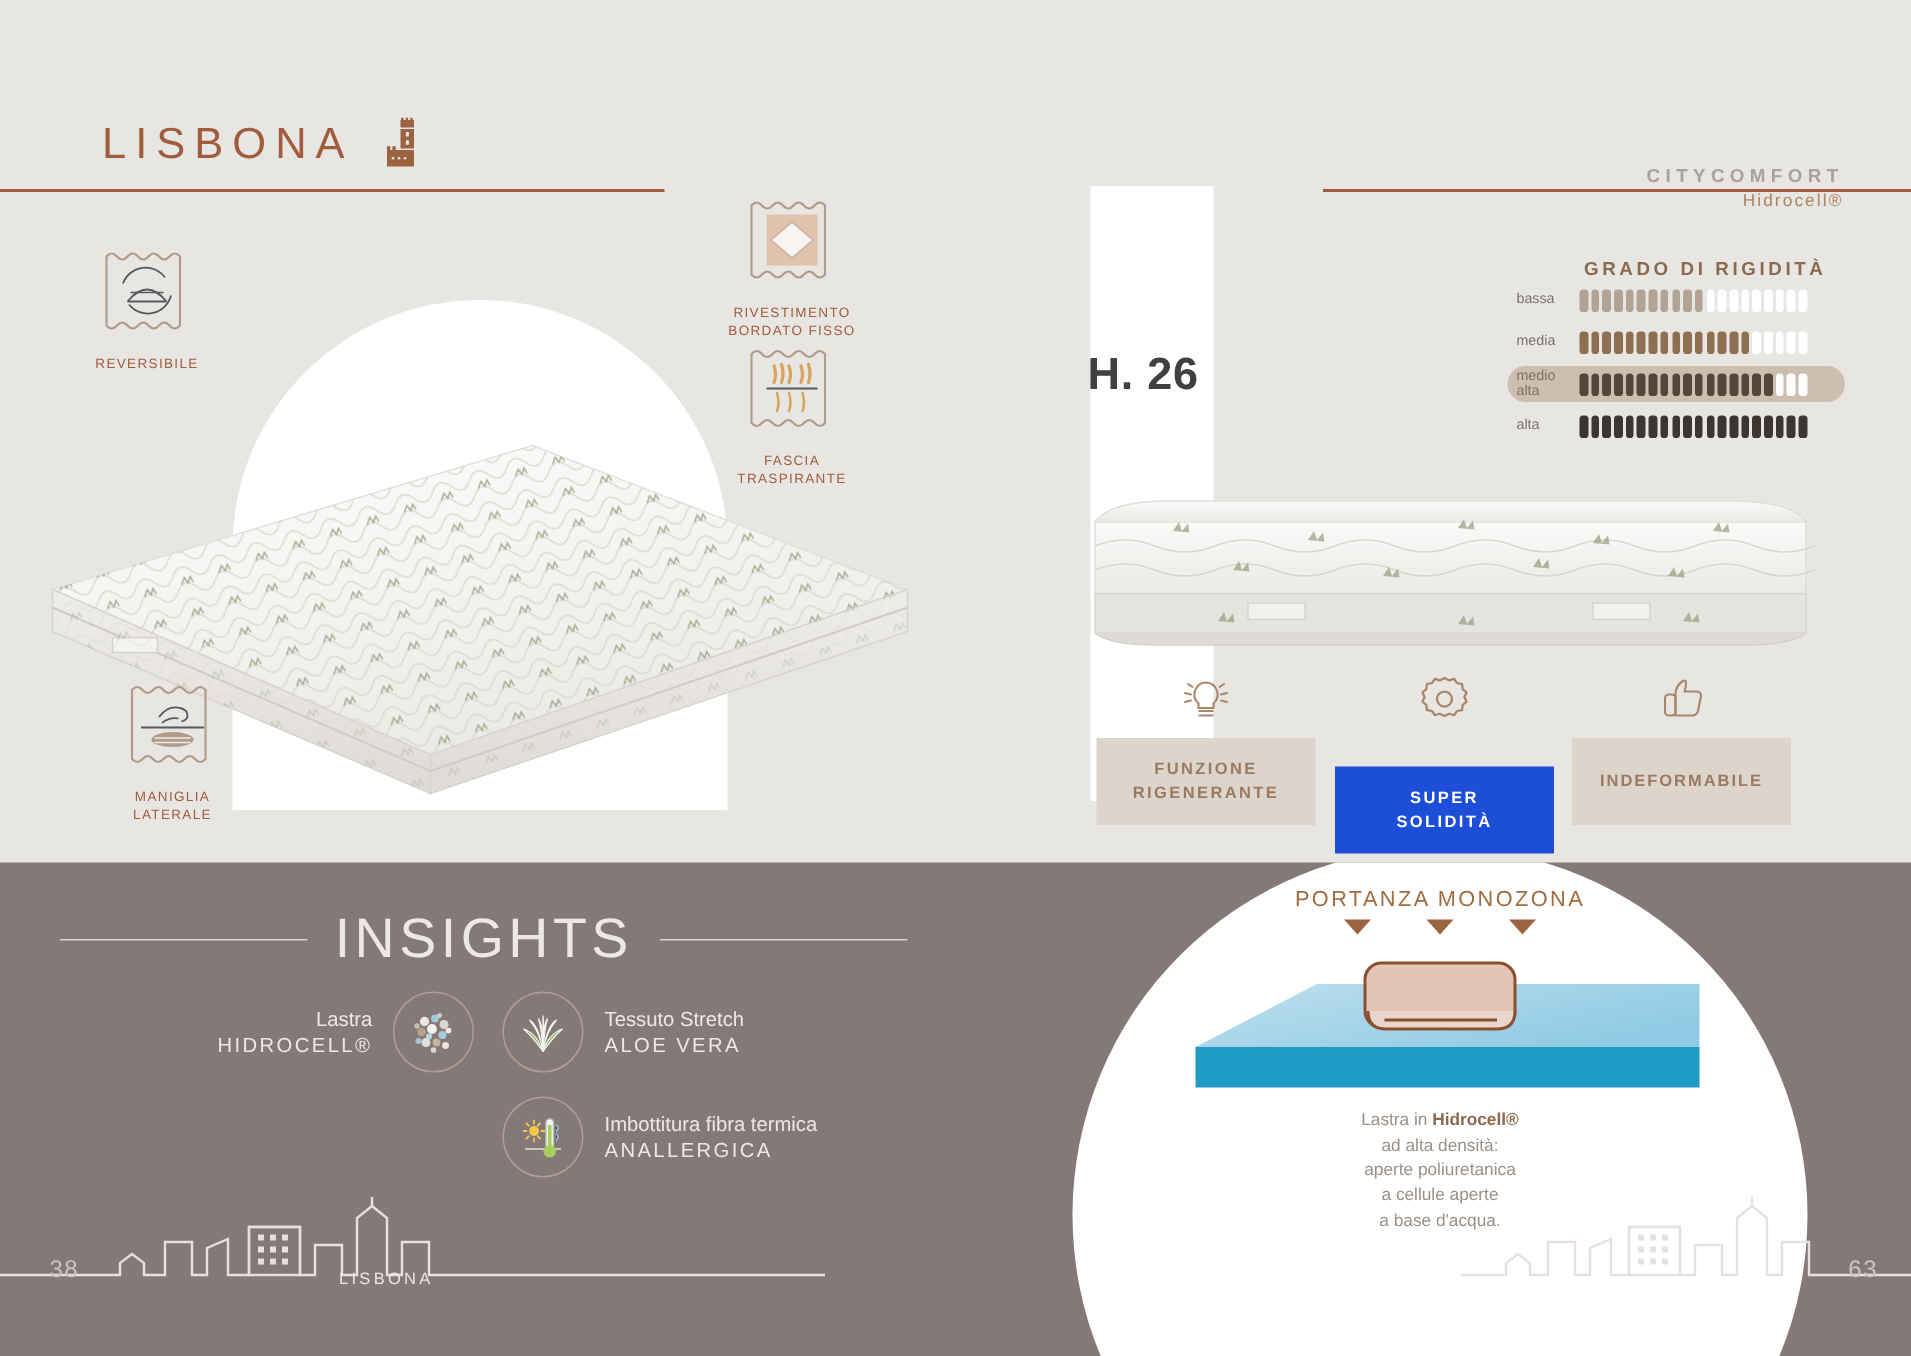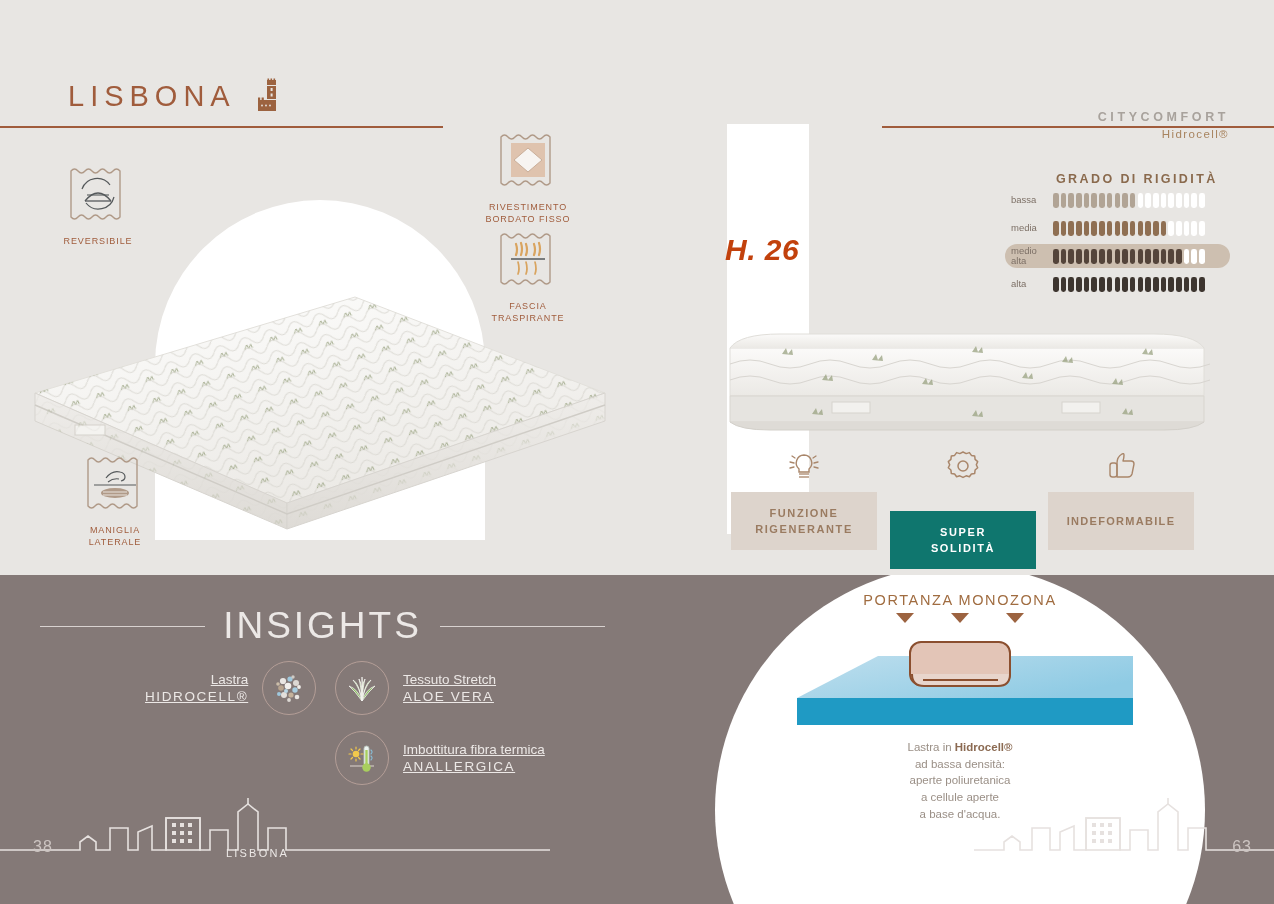--- a/index.html
+++ b/index.html
@@ -40,59 +40,59 @@
   
   .prod-white-circle {
     position: absolute; left: 155px; top: 200px; width: 330px; height: 330px;
     background: #fff; border-radius: 50%;
   }
   .prod-white-box { position: absolute; left: 155px; top: 360px; width: 330px; height: 180px; background: #fff; }
   .mattress-left { position: absolute; left: 25px; top: 275px; width: 590px; height: 265px; }
 
   
   .h26-panel { position: absolute; left: 727px; top: 124px; width: 82px; height: 410px; background: #fff; }
-  .h26 { position: absolute; left: 725px; top: 233px; font-size: 30px; font-weight: 700; color: #c2410c; letter-spacing: 0.5px; font-style: italic; }
+  .h26 { position: absolute; left: 725px; top: 233px; font-size: 30px; font-weight: 700; color: #404040; letter-spacing: 0.5px; }
 
   
   .rig-title { position: absolute; left: 1056px; top: 172px; font-size: 12.5px; letter-spacing: 2.4px; color: #8a6a4d; font-weight: 700; }
   .rig-rows { position: absolute; left: 1005px; top: 188px; width: 225px; }
   .rig-row { position: relative; display: flex; align-items: center; height: 24px; margin-bottom: 4px; }
   .rig-row.active { background: #cdbfb0; border-radius: 14px; padding-right: 4px; }
   .rig-lbl { width: 48px; font-size: 9.5px; color: #7d7066; line-height: 1.05; padding-left: 6px; }
   .rig-bars { display: flex; gap: 2.1px; align-items: center; }
   .bar { width: 5.6px; height: 15px; border-radius: 2.4px; background: #fff; }
 
   
   .mattress-right { position: absolute; left: 722px; top: 318px; width: 490px; height: 125px; }
   .btn-col { position: absolute; top: 445px; width: 146px; text-align: center; }
   #btncol-1 { left: 731px; }
   #btncol-2 { left: 890px; }
   #btncol-3 { left: 1048px; }
   .btn-icon { height: 42px; display: flex; align-items: center; justify-content: center; }
   .btn-box { margin-top: 5px; height: 58px; display: flex; align-items: center; justify-content: center;
              flex-direction: column; font-size: 11px; letter-spacing: 1.6px; font-weight: 700; line-height: 1.5; }
   .btn-box.light { background: #ddd4cc; color: #9a7b61; }
-  .btn-box.dark { background: #0f766e; color: #fff; margin-top: 24px; }
+  .btn-box.dark { background: #1d4ed8; color: #fff; margin-top: 24px; }
   .btn-box.wide { letter-spacing: 1.3px; text-align: center; }
 
   
   .bottom { position: absolute; left: 0; top: 575px; width: 1274px; height: 329px; background: #847977; overflow: hidden; }
   .bottom-circle { position: absolute; left: 715px; top: -10px; width: 490px; height: 490px; background: #fff; border-radius: 50%; }
 
   
   .ins-head { position: absolute; left: 40px; top: 30px; width: 565px; display: flex; align-items: center; gap: 18px; }
   .ins-line { flex: 1; height: 1px; background: #d8d2d0; }
   .ins-title { font-size: 37px; letter-spacing: 3px; color: #ece8e6; font-weight: 300; }
 
   .ins-item { position: absolute; display: flex; align-items: center; gap: 14px; }
   #ins-1 { left: 145px; top: 86px; }
   #ins-2 { left: 335px; top: 86px; }
   #ins-3 { left: 335px; top: 156px; }
   .ins-circle { width: 54px; height: 54px; border-radius: 50%; border: 1.6px solid #b49e97; display: flex; align-items: center; justify-content: center; flex: 0 0 auto; }
-  .ins-txt { color: #ece8e6; font-size: 13.5px; line-height: 1.28; text-decoration: underline; }
+  .ins-txt { color: #ece8e6; font-size: 13.5px; line-height: 1.28; }
   .ins-txt .l2 { letter-spacing: 1.6px; }
   .ins-txt.right-al { text-align: right; }
 
   
   .port-title { position: absolute; left: 715px; top: 17px; width: 490px; text-align: center;
                 font-size: 14.5px; letter-spacing: 1.6px; color: #a06c40; }
   .port-arrows { position: absolute; left: 715px; top: 38px; width: 490px; display: flex; justify-content: center; gap: 37px; }
   .arrow { width: 0; height: 0; border-left: 9px solid transparent; border-right: 9px solid transparent; border-top: 10px solid #9c6340; }
   .slab { position: absolute; left: 715px; top: 55px; width: 490px; height: 120px; }
   .port-cap { position: absolute; left: 715px; top: 164px; width: 490px; text-align: center;
@@ -512,21 +512,21 @@
       <path d="M82 68 L163 26 L418 26 L418 68 Z" fill="url(#slabTop)"></path>
       <path d="M82 68 L418 68 L418 95 L82 95 Z" fill="#1f9ac4"></path>
       <g>
         <rect x="195" y="12" width="100" height="43" rx="11" fill="#e3c5b7" stroke="#8b4f2f" stroke-width="2"></rect>
         <path d="M197 44 q0 12 12 12 h74 q12 0 12 -12" fill="#e8d5cc" stroke="#8b4f2f" stroke-width="2"></path>
         <line x1="208" y1="50" x2="283" y2="50" stroke="#8b4f2f" stroke-width="2"></line>
       </g>
     </svg>
     <div class="port-cap">
       <span>Lastra in </span><b>Hidrocell®</b><br>
-      <span>ad bassa densità:</span><br>
+      <span>ad alta densità:</span><br>
       <span>aperte poliuretanica</span><br>
       <span>a cellule aperte</span><br>
       <span>a base d'acqua.</span>
     </div>
 
     <svg class="footer-left" viewBox="0 0 550 60">
       <g fill="none" stroke="#e6e1df" stroke-width="1.6">
         <path d="M0 52 L80 52 L80 44 L88 38 L96 44 L96 52 L110 52 L110 30 L128 30 L128 52 L138 52 L138 34 L152 28 L152 52
                  L166 52 L166 20 L200 20 L200 52 L210 52 L210 32 L228 32 L228 52 L238 52 L238 14 L248 6 L258 14 L258 52
                  L268 52 L268 30 L286 30 L286 52 L550 52"></path>

